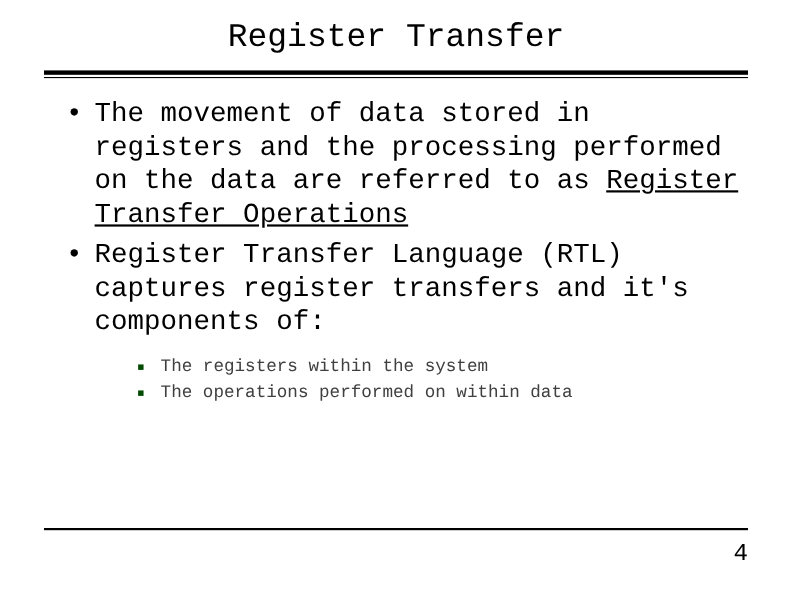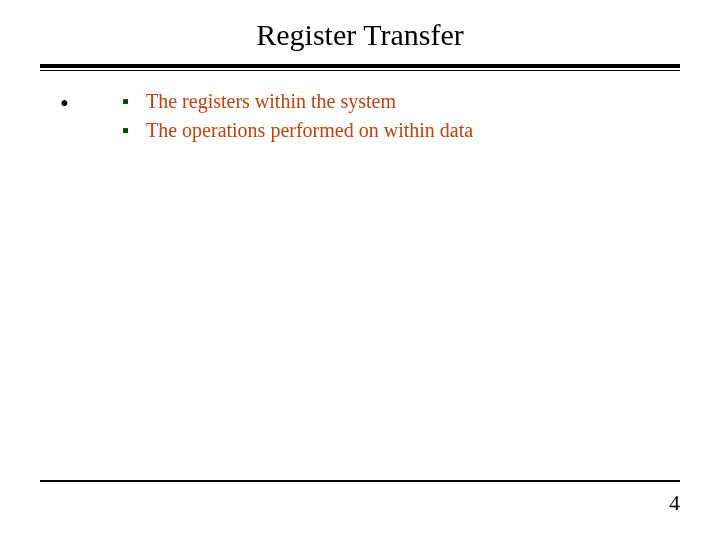--- a/index.html
+++ b/index.html
@@ -1,15 +1,15 @@
 <!DOCTYPE html>
 <html><head>
 <meta charset="utf-8">
 <style>
-  * { margin: 0; padding: 0; box-sizing: border-box; }
+  * { margin: 0; padding: 0; box-sizing: border-box; font-family: Liberation Mono, monospace; }
   body {
     width: 720px;
     height: 540px;
     background: #fff;
     font-family: "Times New Roman", Times, serif;
     color: #000;
     position: relative;
     overflow: hidden;
   }
   .slide {
@@ -56,23 +56,23 @@
   ul.level1 > li::before {
     content: "•";
     position: absolute;
     left: -6px;
     top: 0;
     font-size: 25px;
   }
   ul.level2 {
     list-style: none;
     padding-left: 40px;
-    margin-top: 1px;
-    font-size: 20px;
-    color: #c2410c;
+    margin-top: 14px;
+    font-size: 16px;
+    color: #404040;
     line-height: 1.25;
   }
   ul.level2 > li {
     position: relative;
     margin-bottom: 4px;
     padding-left: 20px;
   }
   ul.level2 > li::before {
     content: "▪";
     position: absolute;
@@ -92,20 +92,24 @@
 </head>
 <body>
 
 <div class="slide">
   <h1 class="title">Register Transfer</h1>
   <hr class="rule-thick">
   <hr class="rule-thin">
 
   <ul class="level1">
     <li>
+      <span>The movement of data stored in registers and the processing performed on the data are referred to as </span><span class="underline">Register Transfer Operations</span>
+    </li>
+    <li>
+      <span>Register Transfer Language (RTL) captures register transfers and it's components of:</span>
       <ul class="level2">
         <li><span>The registers within the system</span></li>
         <li><span>The operations performed on within data</span></li>
       </ul>
     </li>
   </ul>
 
   <hr class="rule-bottom">
   <div class="pagenum">4</div>
 </div>

